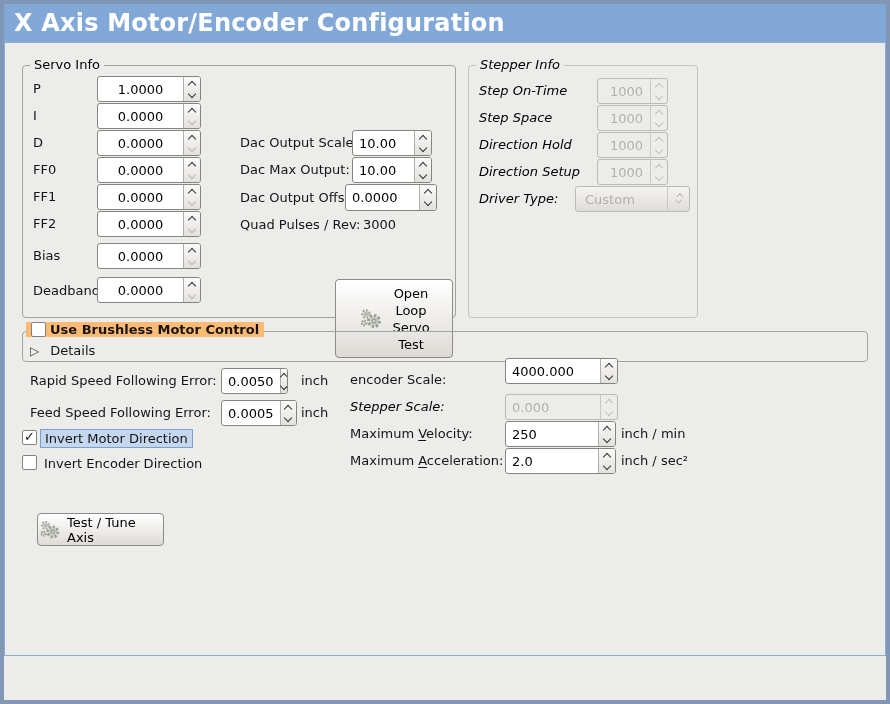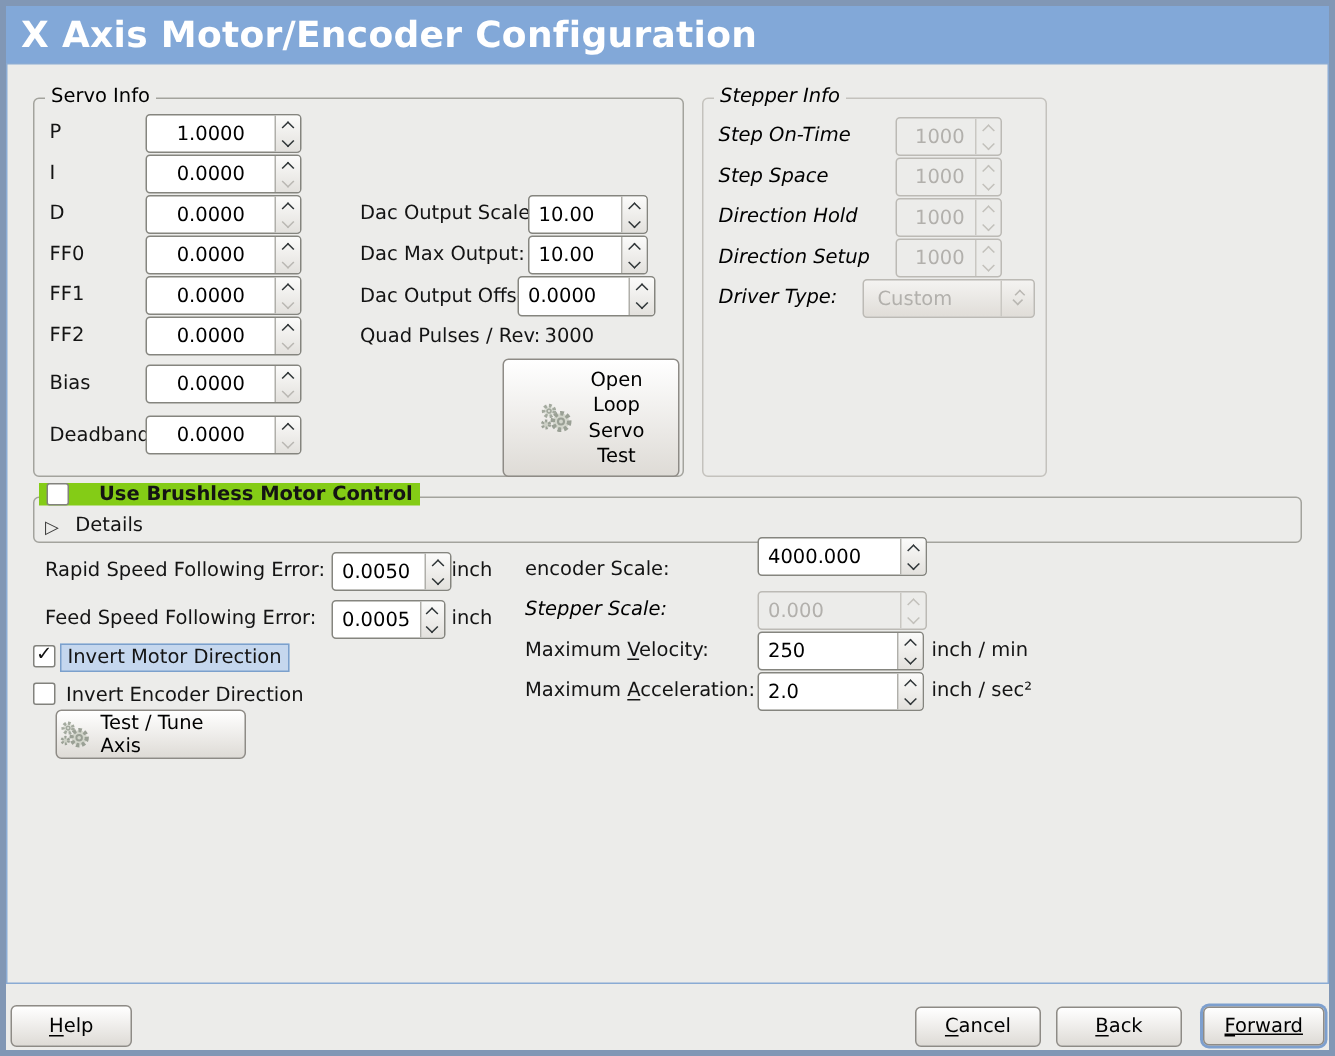--- a/index.html
+++ b/index.html
@@ -28,21 +28,21 @@
   .ch { width:6px; height:6px; border-style:solid; border-color:#2e3436; border-width:1.7px 1.7px 0 0; display:block; }
   .chu { transform:rotate(-45deg); margin-top:3px; }
   .chd { transform:rotate(135deg); margin-bottom:3px; }
   .ch.dim { border-color:#b9b7b2; }
   .spin.disabled { background:#ececea; border-color:#bcbab5; }
   .spin.disabled .entry { color:#b2b0ac; }
   .spin.disabled .btns { background:none; border-left-color:#c9c7c2; }
   .spin.disabled .ch { border-color:#c2c0bb; }
 
   .btn { position:absolute; background:linear-gradient(#ffffff,#dedbd6); border:1px solid #8e8b86; border-radius:4px;
-         display:flex; align-items:center; justify-content:center; font-size:13px; color:#000; }
+         display:flex; align-items:center; justify-content:center; font-size:13px; color:#000;margin-top:40px; }
   .btn.focusring { box-shadow:0 0 0 2px #7d9fce;text-decoration:underline; }
 
   .cb { position:absolute; width:15px; height:15px; background:#ffffff; border:1px solid #82827d; border-radius:2px;
         display:flex; align-items:center; justify-content:center; }
   .cb .tick { font-size:13px; font-weight:bold; color:#101010; line-height:1; margin-top:-2px; }
 
   .hl { background:#c5d7ee; border:1px solid #7ba0cc; padding:1px 4px; }
 
   .combo { position:absolute; background:linear-gradient(#f4f3f1,#e0ddd8); border:1px solid #bcbab5; border-radius:3px;
            display:flex; align-items:center; }
@@ -282,31 +282,31 @@
 
   <div class="combo" style="left:575px;top:186px;width:115px;height:26px">
     <span class="ctext">Custom</span>
     <span class="carr">
       <i class="ch chu dim"></i>
         <i class="ch chd dim"></i>
     </span>
   </div>
 
   <div class="frame" style="left:22px;top:331px;width:846px;height:31px"></div>
-  <div style="position:absolute;left:26px;top:322px;background:#84cc16;padding:0 5px;display:flex;align-items:flex-end;gap:20px">
+  <div style="position:absolute;left:26px;top:322px;background:#fdba74;padding:0 5px;display:flex;align-items:flex-end;gap:4px">
     <span class="cb" style="position:static"></span>
     <span class="lbl bold" style="position:static">Use Brushless Motor Control</span>
   </div>
   <div style="position:absolute;left:30px;top:343px;display:flex;align-items:center;gap:11px">
     <span class="exp-tri">▷</span>
     <span class="lbl" style="position:static">Details</span>
   </div>
 
   <span class="lbl" style="left:30px;top:373px">Rapid Speed Following Error:</span>
-  <div class="spin" style="left:221px;top:368px;width:80px;height:26px">
+  <div class="spin" style="left:221px;top:368px;width:67px;height:26px">
     <div class="entry">0.0050</div>
     <div class="btns">
       <div class="b">
           <i class="ch chu"></i>
         </div>
       <div class="b">
           <i class="ch chd"></i>
         </div>
     </div>
   </div>

